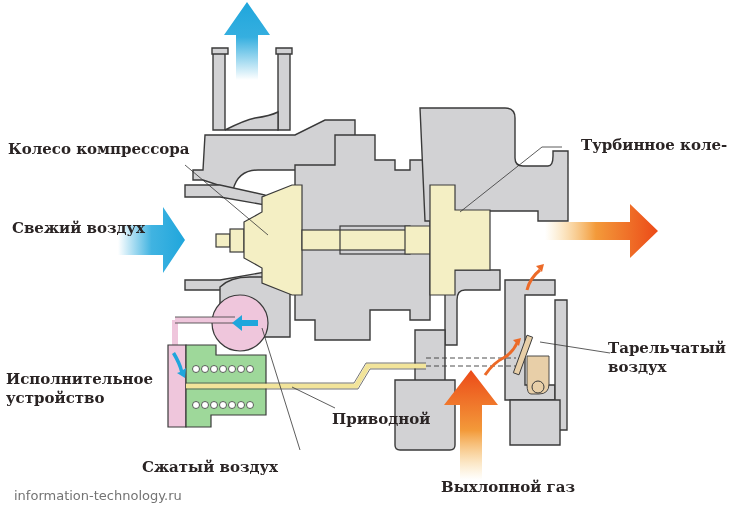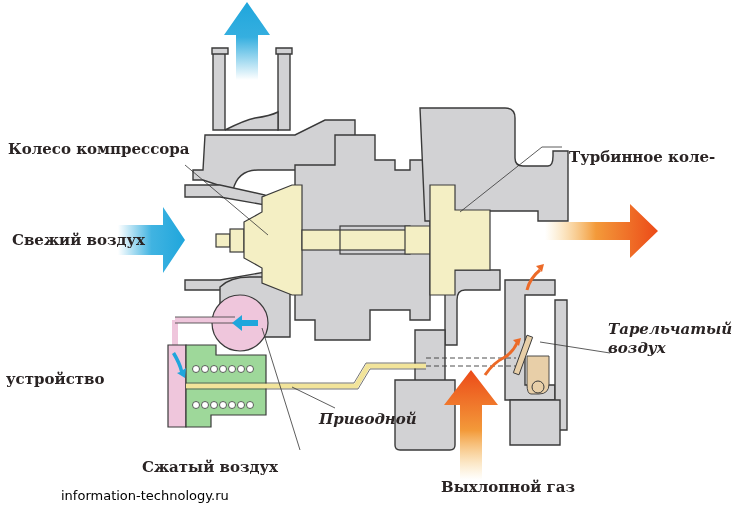--- a/index.html
+++ b/index.html
@@ -1,19 +1,19 @@
 <!DOCTYPE html>
 <html><head>
 <meta charset="utf-8">
 <style>
   html, body { margin: 0; padding: 0; background: #ffffff; }
   body { width: 745px; height: 507px; position: relative; overflow: hidden; font-family: "DejaVu Serif", serif; }
   #diagram { position: absolute; left: 0; top: 0; width: 745px; height: 507px; }
   .label { position: absolute; font-family: "DejaVu Serif", "Liberation Serif", serif; font-weight: bold; font-size: 15px; color: #2a2424; line-height: 19px; white-space: nowrap; }
-  .watermark { position: absolute; font-family: "DejaVu Sans", sans-serif; font-size: 13px; color: #000000; left: 14px; top: 488px; margin-left: 47px; }
+  .watermark { position: absolute; font-family: "DejaVu Sans", sans-serif; font-size: 13px; color: #737373; left: 14px; top: 488px; }
   .housing { fill: #d2d2d4; stroke: #3a3a3a; stroke-width: 1.4; }
   .rotor { fill: #f4efc4; stroke: #3a3a3a; stroke-width: 1.2; }
   .leader { stroke: #333; stroke-width: 0.8; fill: none; }
 </style>
 </head>
 <body>
 
 <svg id="diagram" viewBox="0 0 745 507" xmlns="http://www.w3.org/2000/svg">
   <defs>
     <linearGradient id="gUp" x1="0" y1="1" x2="0" y2="0">
@@ -126,29 +126,30 @@
   <path d="M513,340 l8,-2 l-2,8 z" fill="#ec6a28"></path>
 
   <line class="leader" x1="185" y1="165" x2="268" y2="235"></line>
   <path class="leader" d="M562,147 h-20 l-82,65"></path>
   <line class="leader" x1="610" y1="353" x2="540" y2="342"></line>
   <line class="leader" x1="335" y1="408" x2="292" y2="387"></line>
   <line class="leader" x1="300" y1="450" x2="262" y2="328"></line>
 </svg>
 
 <div class="label" style="left:8px; top:140px;">Колесо компрессора</div>
-<div class="label" style="left:12px; top:231px;text-align:center;">Свежий воздух</div>
-<div class="label" style="left:569px; top:136px;margin-top:12px;">
+<div class="label" style="left:12px; top:219px;text-align:center;">Свежий воздух</div>
+<div class="label" style="left:581px; top:136px;">
   <div>Турбинное коле-</div>
 </div>
-<div class="label" style="left:608px; top:320px;font-style:italic;">
+<div class="label" style="left:608px; top:339px;">
   <div>Тарельчатый</div>
   <div>воздух</div>
 </div>
 <div class="label" style="left:6px; top:370px;">
+  <div>Исполнительное</div>
   <div>устройство</div>
 </div>
-<div class="label" style="left:319px; top:410px;font-style:italic;">
+<div class="label" style="left:332px; top:410px;">
   <div>Приводной</div>
 </div>
 <div class="label" style="left:106px; top:458px;margin-left:36px;">Сжатый воздух</div>
 <div class="label" style="left:441px; top:478px;text-align:right;">Выхлопной газ</div>
 <div class="watermark">information-technology.ru</div>
 
 </body></html>

